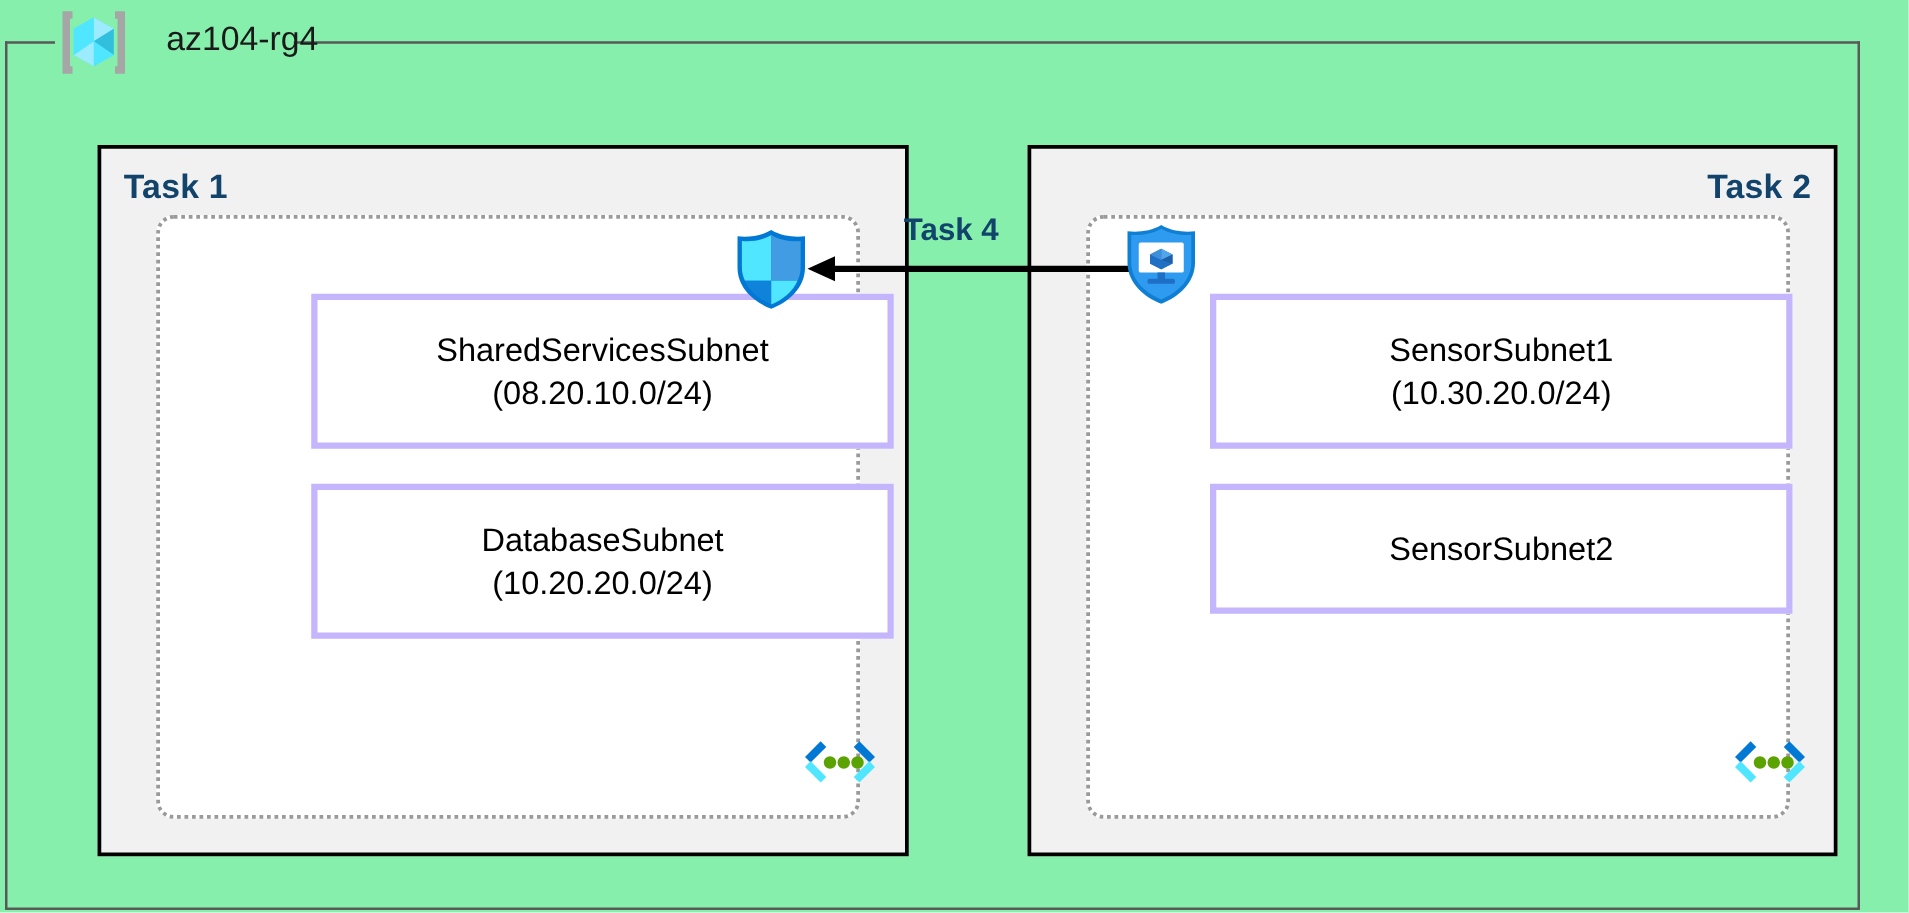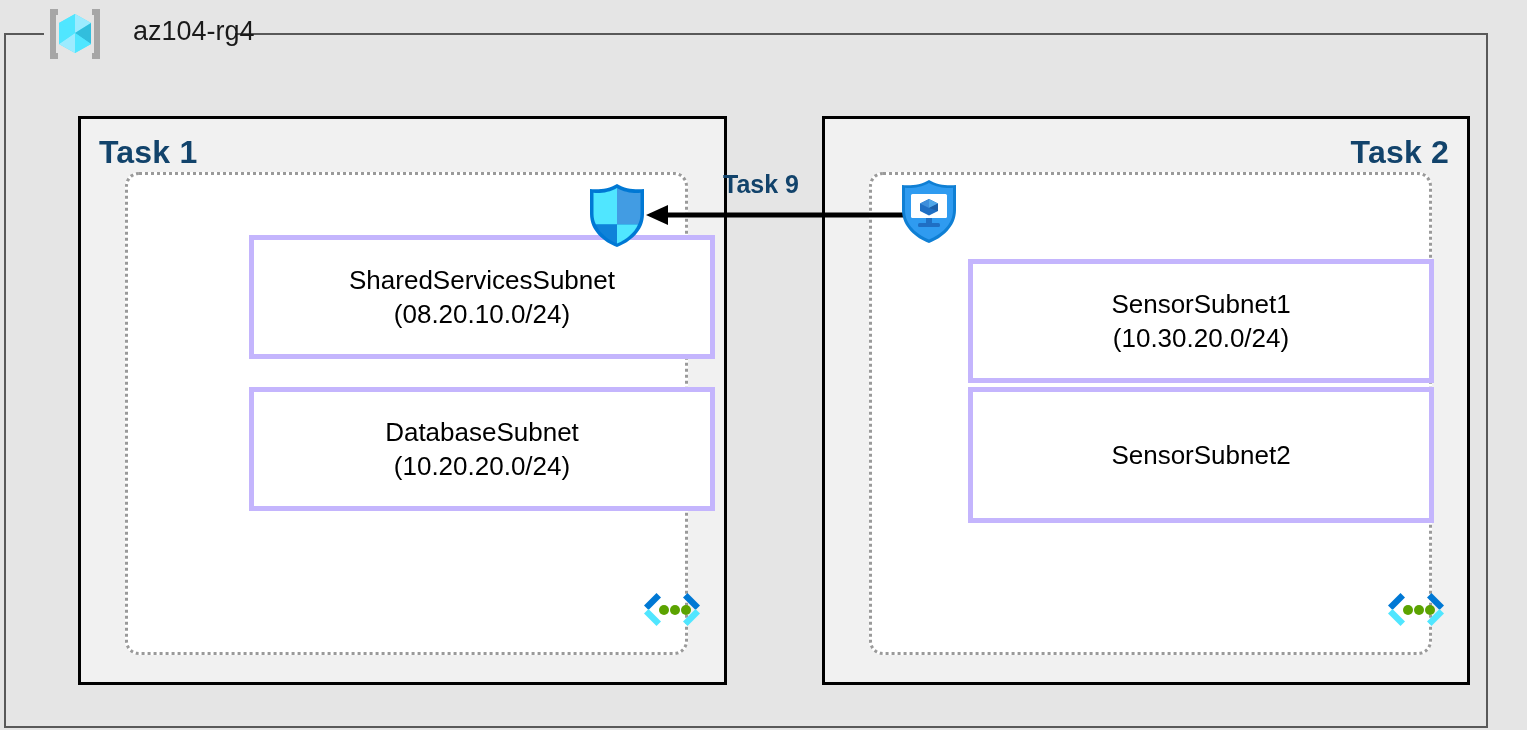--- a/index.html
+++ b/index.html
@@ -7,21 +7,21 @@
     padding: 0;
     background: #ffffff;
   }
   body {
     font-family: "Liberation Sans", sans-serif;
   }
   #canvas {
     position: relative;
     width: 1527px;
     height: 730px;
-    background: #e5e5e5;
+    background: #86efac;
     overflow: hidden;
   }
 
   
   .rg-frame-left {
     position: absolute;
     left: 4px;
     top: 33px;
     width: 2px;
     height: 695px;
@@ -84,21 +84,21 @@
     background: #f1f1f1;
     border: 3px solid #000000;
     box-sizing: border-box;
   }
   #task-box-1 { left: 78px;  top: 116px; width: 649px; height: 569px; }
   #task-box-2 { left: 822px; top: 116px; width: 648px; height: 569px; }
 
   .task-label {
     position: absolute;
     top: 15px;
-    font-size: 32px;
+    font-size: 27px;
     font-weight: bold;
     color: #12436b;
     white-space: nowrap;
     letter-spacing: 0.2px;
   }
   .task-label.left  { left: 18px; }
   .task-label.right { right: 18px; }
 
   
   .vnet-box {
@@ -125,22 +125,22 @@
   .subnet-name, .subnet-cidr, .vnet-name, .vnet-cidr {
     font-size: 26px;
     color: #000000;
     line-height: 34px;
     text-align: center;
     white-space: nowrap;
   }
 
   #subnet-1-1 { left: 121px; top: 60px;  width: 466px; height: 124px; }
   #subnet-1-2 { left: 121px; top: 212px; width: 466px; height: 124px; }
-  #subnet-2-1 { left: 96px;  top: 60px;  width: 466px; height: 124px; margin-top: 24px; }
-  #subnet-2-2 { left: 96px;  top: 212px; width: 466px; height: 136px; }
+  #subnet-2-1 { left: 96px;  top: 60px;  width: 466px; height: 124px; }
+  #subnet-2-2 { left: 96px;  top: 212px; width: 466px; height: 104px; }
 
   
   .vnet-label {
     position: absolute;
     left: 0;
     right: 0;
     top: 378px;
     text-align: center;
   }
 
@@ -259,21 +259,21 @@
           <path d="M48.5 2 L44 6.5 L56.5 19 L61 14.5 Z" fill="#0078d4"></path>
           <path d="M61 22.5 L56.5 18 L44 30.5 L48.5 35 Z" fill="#50e6ff"></path>
           <circle cx="25" cy="19" r="5" fill="#5ba300"></circle>
           <circle cx="36" cy="19" r="5" fill="#5ba300"></circle>
           <circle cx="47" cy="19" r="5" fill="#5ba300"></circle>
         </svg>
       </div>
     </div>
   </div>
 
-  <div id="task3-label">Task 9</div>
+  <div id="task3-label">Task 4</div>
 
   <div id="task3-arrow">
     <svg width="266" height="30" viewBox="0 0 266 30" xmlns="http://www.w3.org/2000/svg">
       <line x1="24" y1="15" x2="266" y2="15" stroke="#000000" stroke-width="5"></line>
       <polygon points="6,15 28,5 28,25" fill="#000000"></polygon>
     </svg>
   </div>
 
   <div class="shield-icon" id="firewall-icon">
     <svg width="64" height="68" viewBox="0 0 64 68" xmlns="http://www.w3.org/2000/svg">

